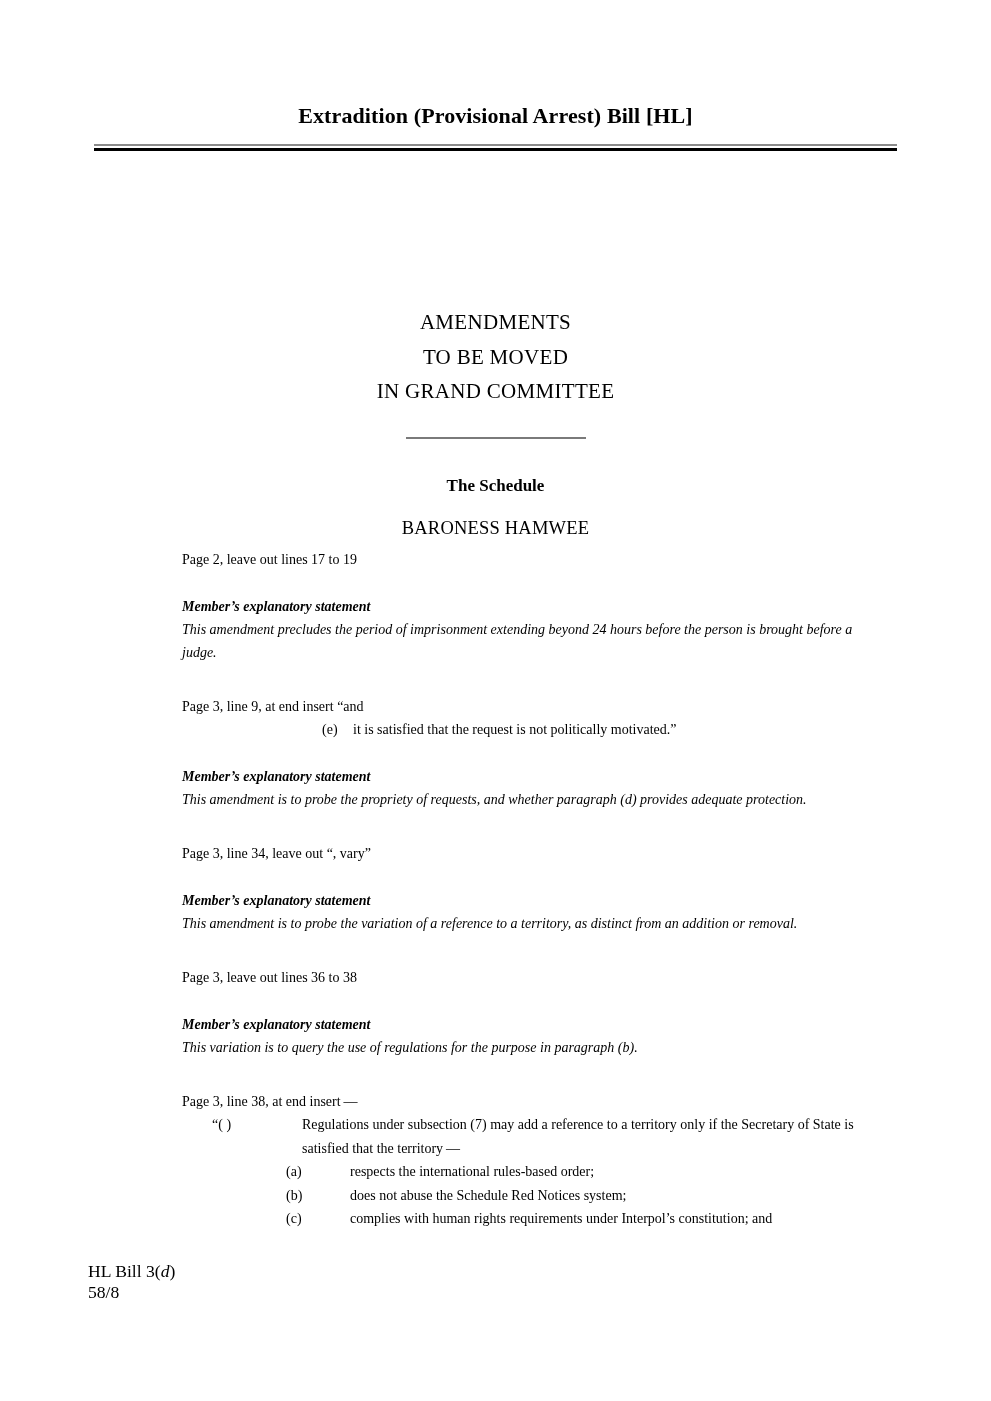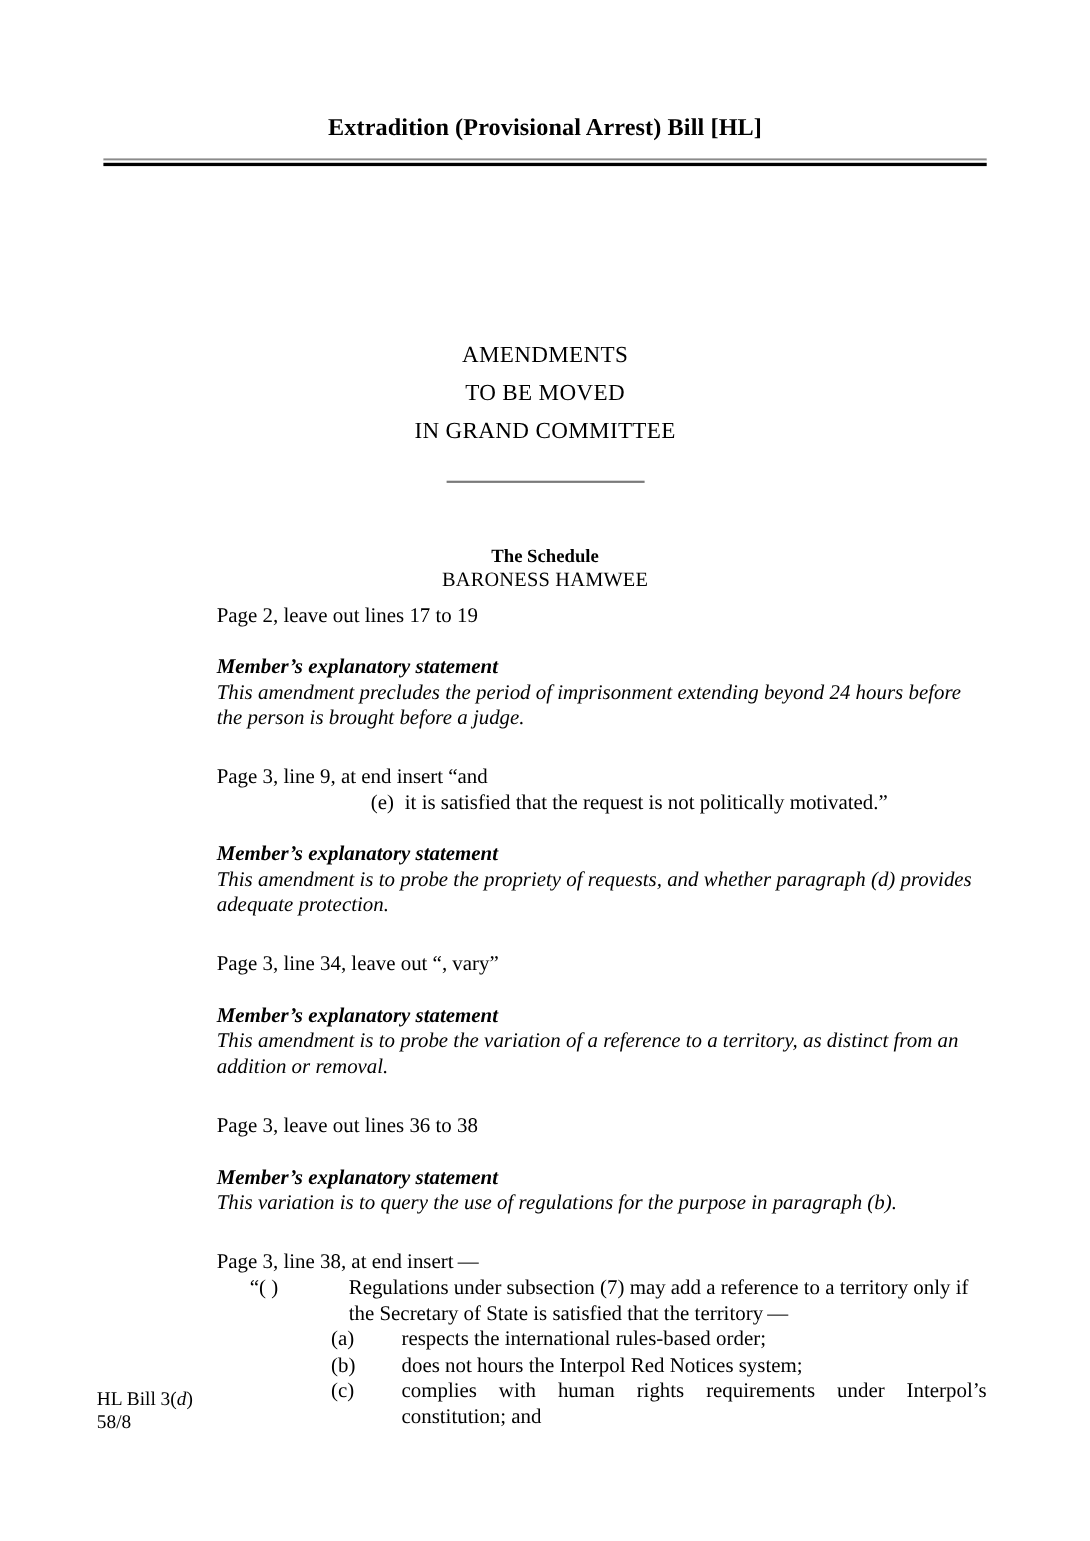--- a/index.html
+++ b/index.html
@@ -66,44 +66,44 @@
   }
   .short-rule {
     width: 180px;
     height: 2px;
     background: #7a7a7a;
     margin: 28px auto 0 auto;
   }
 
   .schedule-heading {
     position: absolute;
-    top: 496px;
+    top: 476px;
     left: 94px;
     width: 803px;
     text-align: center;
     font-size: 17px;
     font-weight: bold;
   }
   .member-name {
     position: absolute;
     top: 518px;
     left: 94px;
     width: 803px;
     text-align: center;
     font-size: 18.5px;
     letter-spacing: 0.2px;
   }
 
   
   .body {
     position: absolute;
     top: 548px;
-    left: 197px;
+    left: 182px;
     width: 700px;
-    font-size: 19px;
+    font-size: 14px;
   }
   .amendment-block {
     margin-bottom: 0;
   }
   .amend-line {
     line-height: 23px;
   }
   .stmt-heading {
     font-weight: bold;
     font-style: italic;
@@ -227,21 +227,21 @@
 
     <div class="amendment-block">
       <div class="amend-line">Page 3, line 38, at end insert —</div>
       <div class="provision provision-first">
         <span class="prov-marker">“( )</span><span>Regulations under subsection (7) may add a reference to a territory only if the Secretary of State is satisfied that the territory —</span>
       </div>
       <div class="lettered">
         <span class="ltr">(a)</span><span>respects the international rules-based order;</span>
       </div>
       <div class="lettered">
-        <span class="ltr">(b)</span><span>does not hours the Interpol Red Notices system;</span>
+        <span class="ltr">(b)</span><span>does not abuse the Schedule Red Notices system;</span>
       </div>
       <div class="lettered justify">
         <span class="ltr">(c)</span><span>complies with human rights requirements under Interpol’s constitution; and</span>
       </div>
     </div>
 
   </div>
 
   <div class="footer">
     <div><span>HL Bill 3(</span><em>d</em><span>)</span></div>

